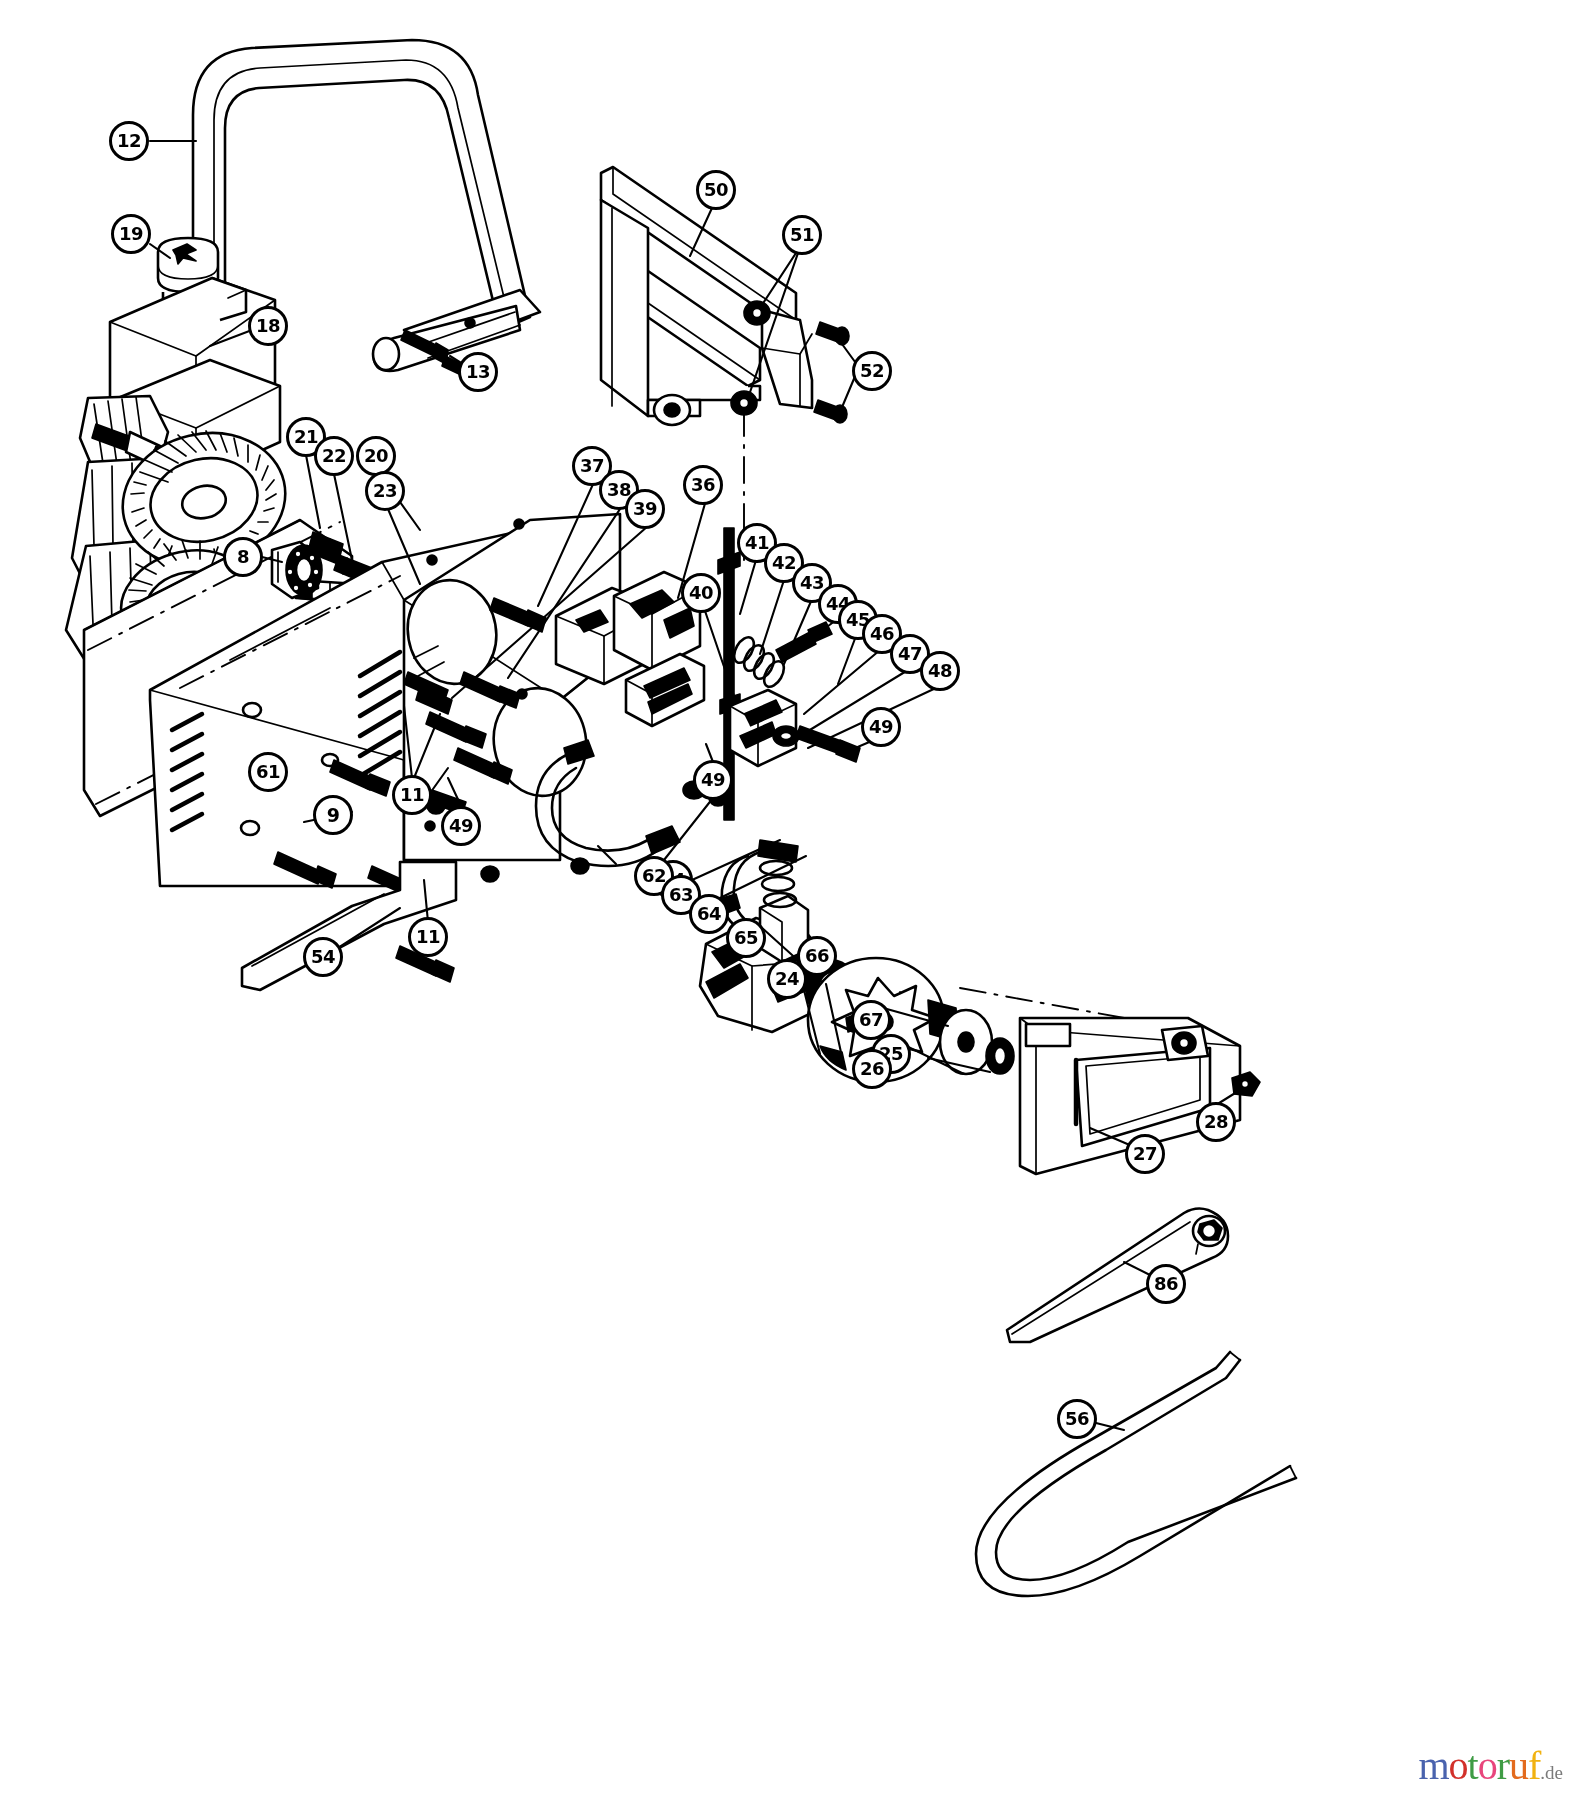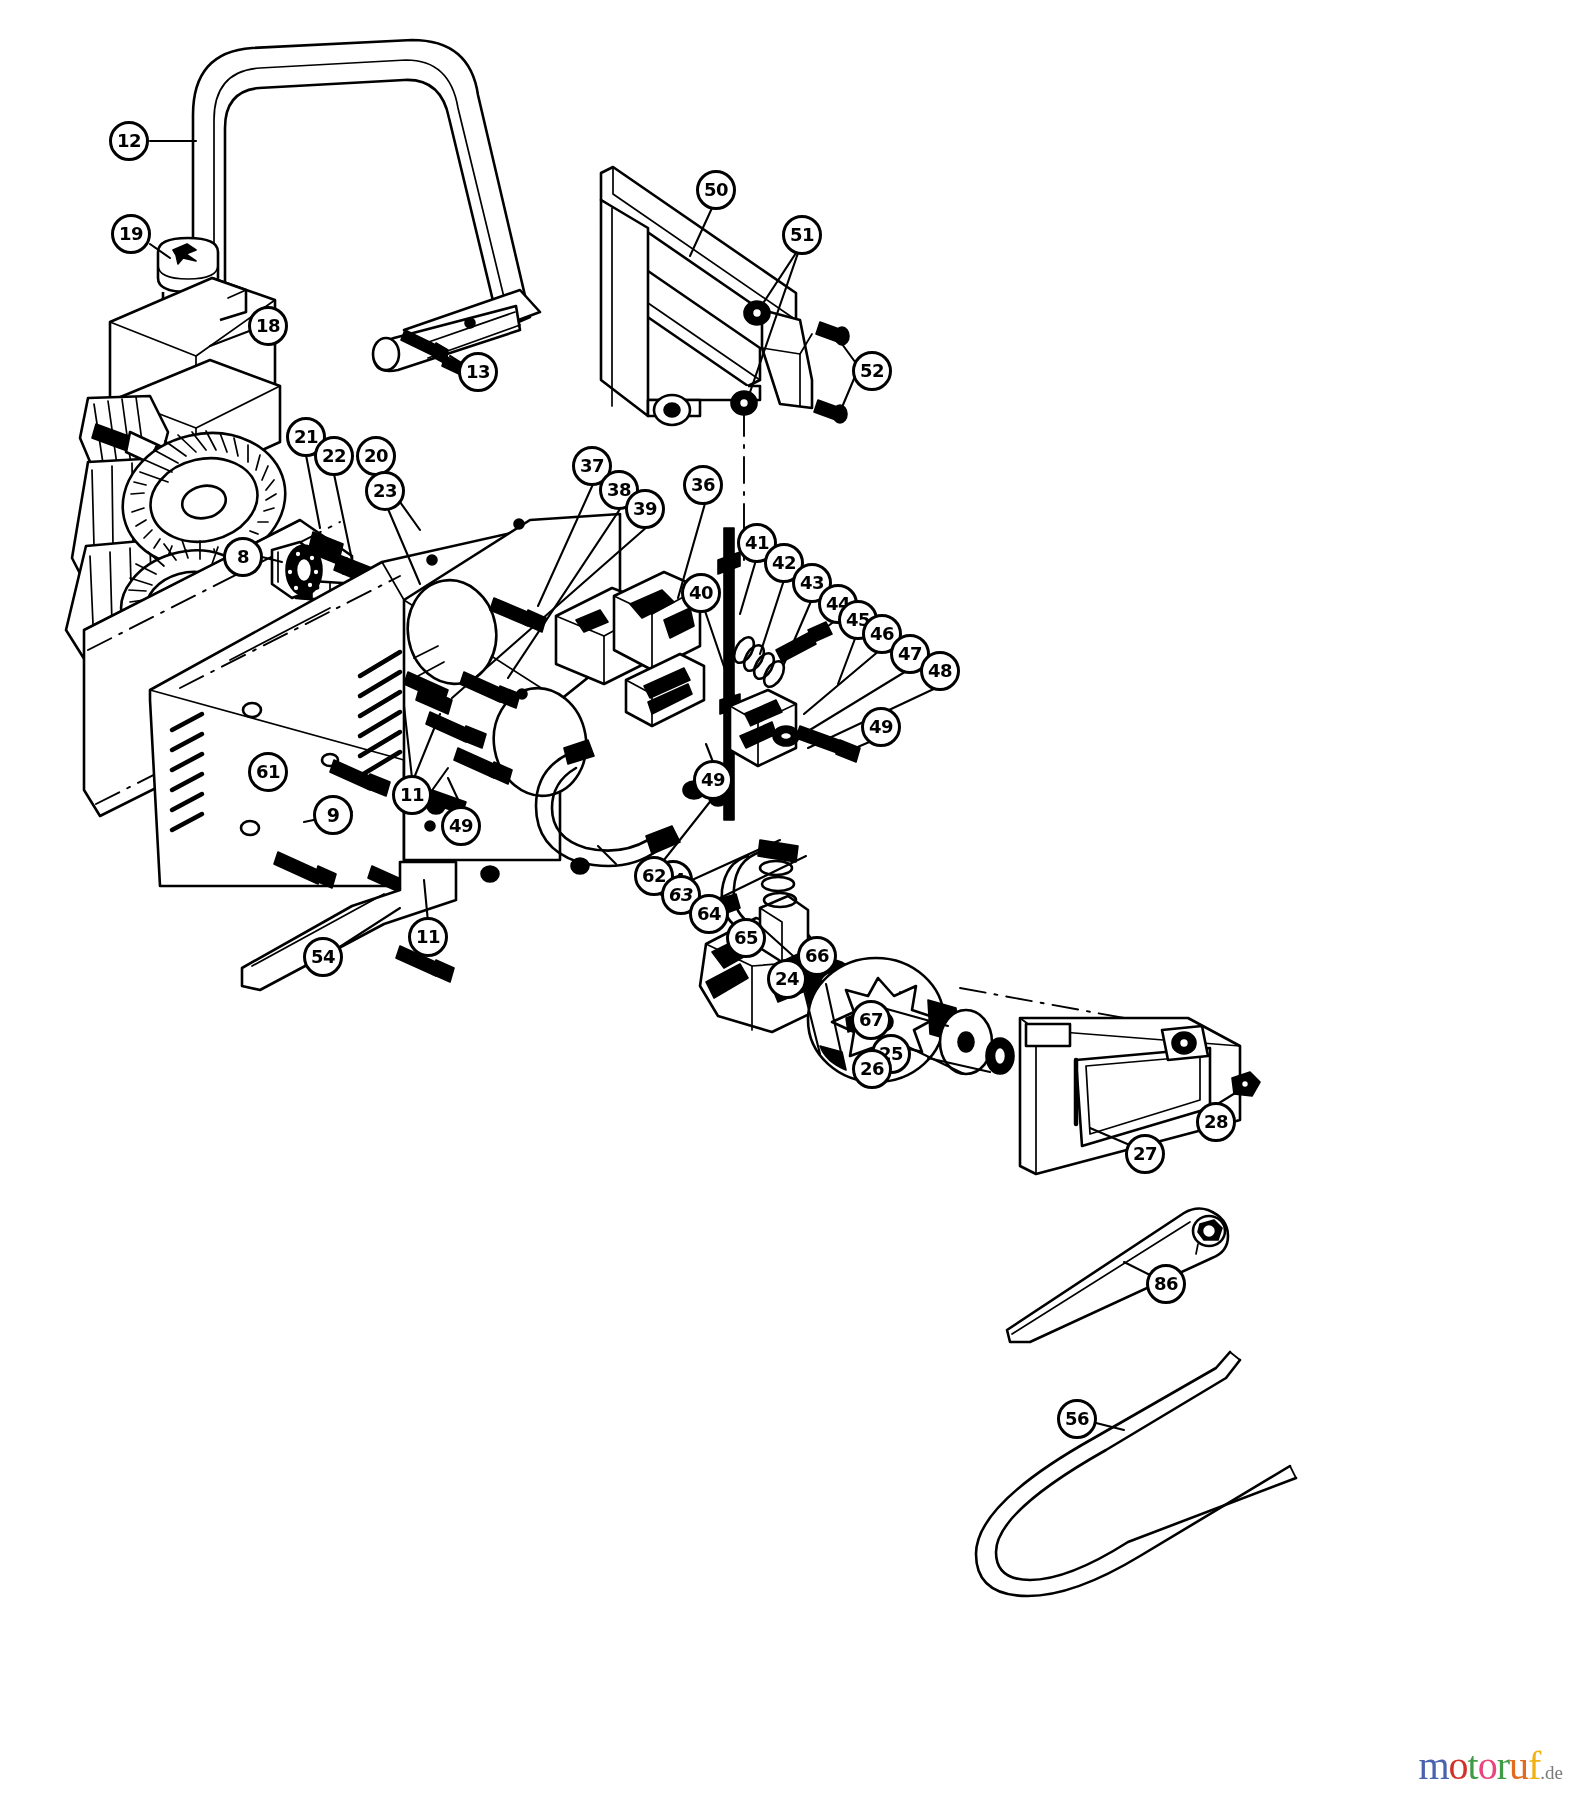--- a/index.html
+++ b/index.html
@@ -590,21 +590,21 @@
       <div class="callout small" style="left: 940px; top: 671px;">48</div>
       <div class="callout small" style="left: 701px; top: 593px;">40</div>
       <div class="callout small" style="left: 881px; top: 727px;">49</div>
       <div class="callout small" style="left: 268px; top: 772px;">61</div>
       <div class="callout" style="left: 333px; top: 815px;">9</div>
       <div class="callout small" style="left: 412px; top: 795px;">11</div>
       <div class="callout small" style="left: 461px; top: 826px;">49</div>
       <div class="callout small" style="left: 713px; top: 780px;">49</div>
       <div class="callout small" style="left: 609px; top: 880px; margin-left: 44px;">14</div>
       <div class="callout small" style="left: 654px; top: 876px;">62</div>
-      <div class="callout small" style="left: 681px; top: 895px; font-style: italic;">63</div>
+      <div class="callout small" style="left: 681px; top: 895px;">63</div>
       <div class="callout small" style="left: 709px; top: 914px;">64</div>
       <div class="callout small" style="left: 746px; top: 938px;">65</div>
       <div class="callout small" style="left: 787px; top: 979px;">24</div>
       <div class="callout small" style="left: 817px; top: 956px;">66</div>
       <div class="callout small" style="left: 871px; top: 1020px;">67</div>
       <div class="callout small" style="left: 891px; top: 1054px;">25</div>
       <div class="callout small" style="left: 872px; top: 1069px;">26</div>
       <div class="callout small" style="left: 323px; top: 957px;">54</div>
       <div class="callout small" style="left: 428px; top: 937px;">11</div>
       <div class="callout small" style="left: 1145px; top: 1154px;">27</div>

